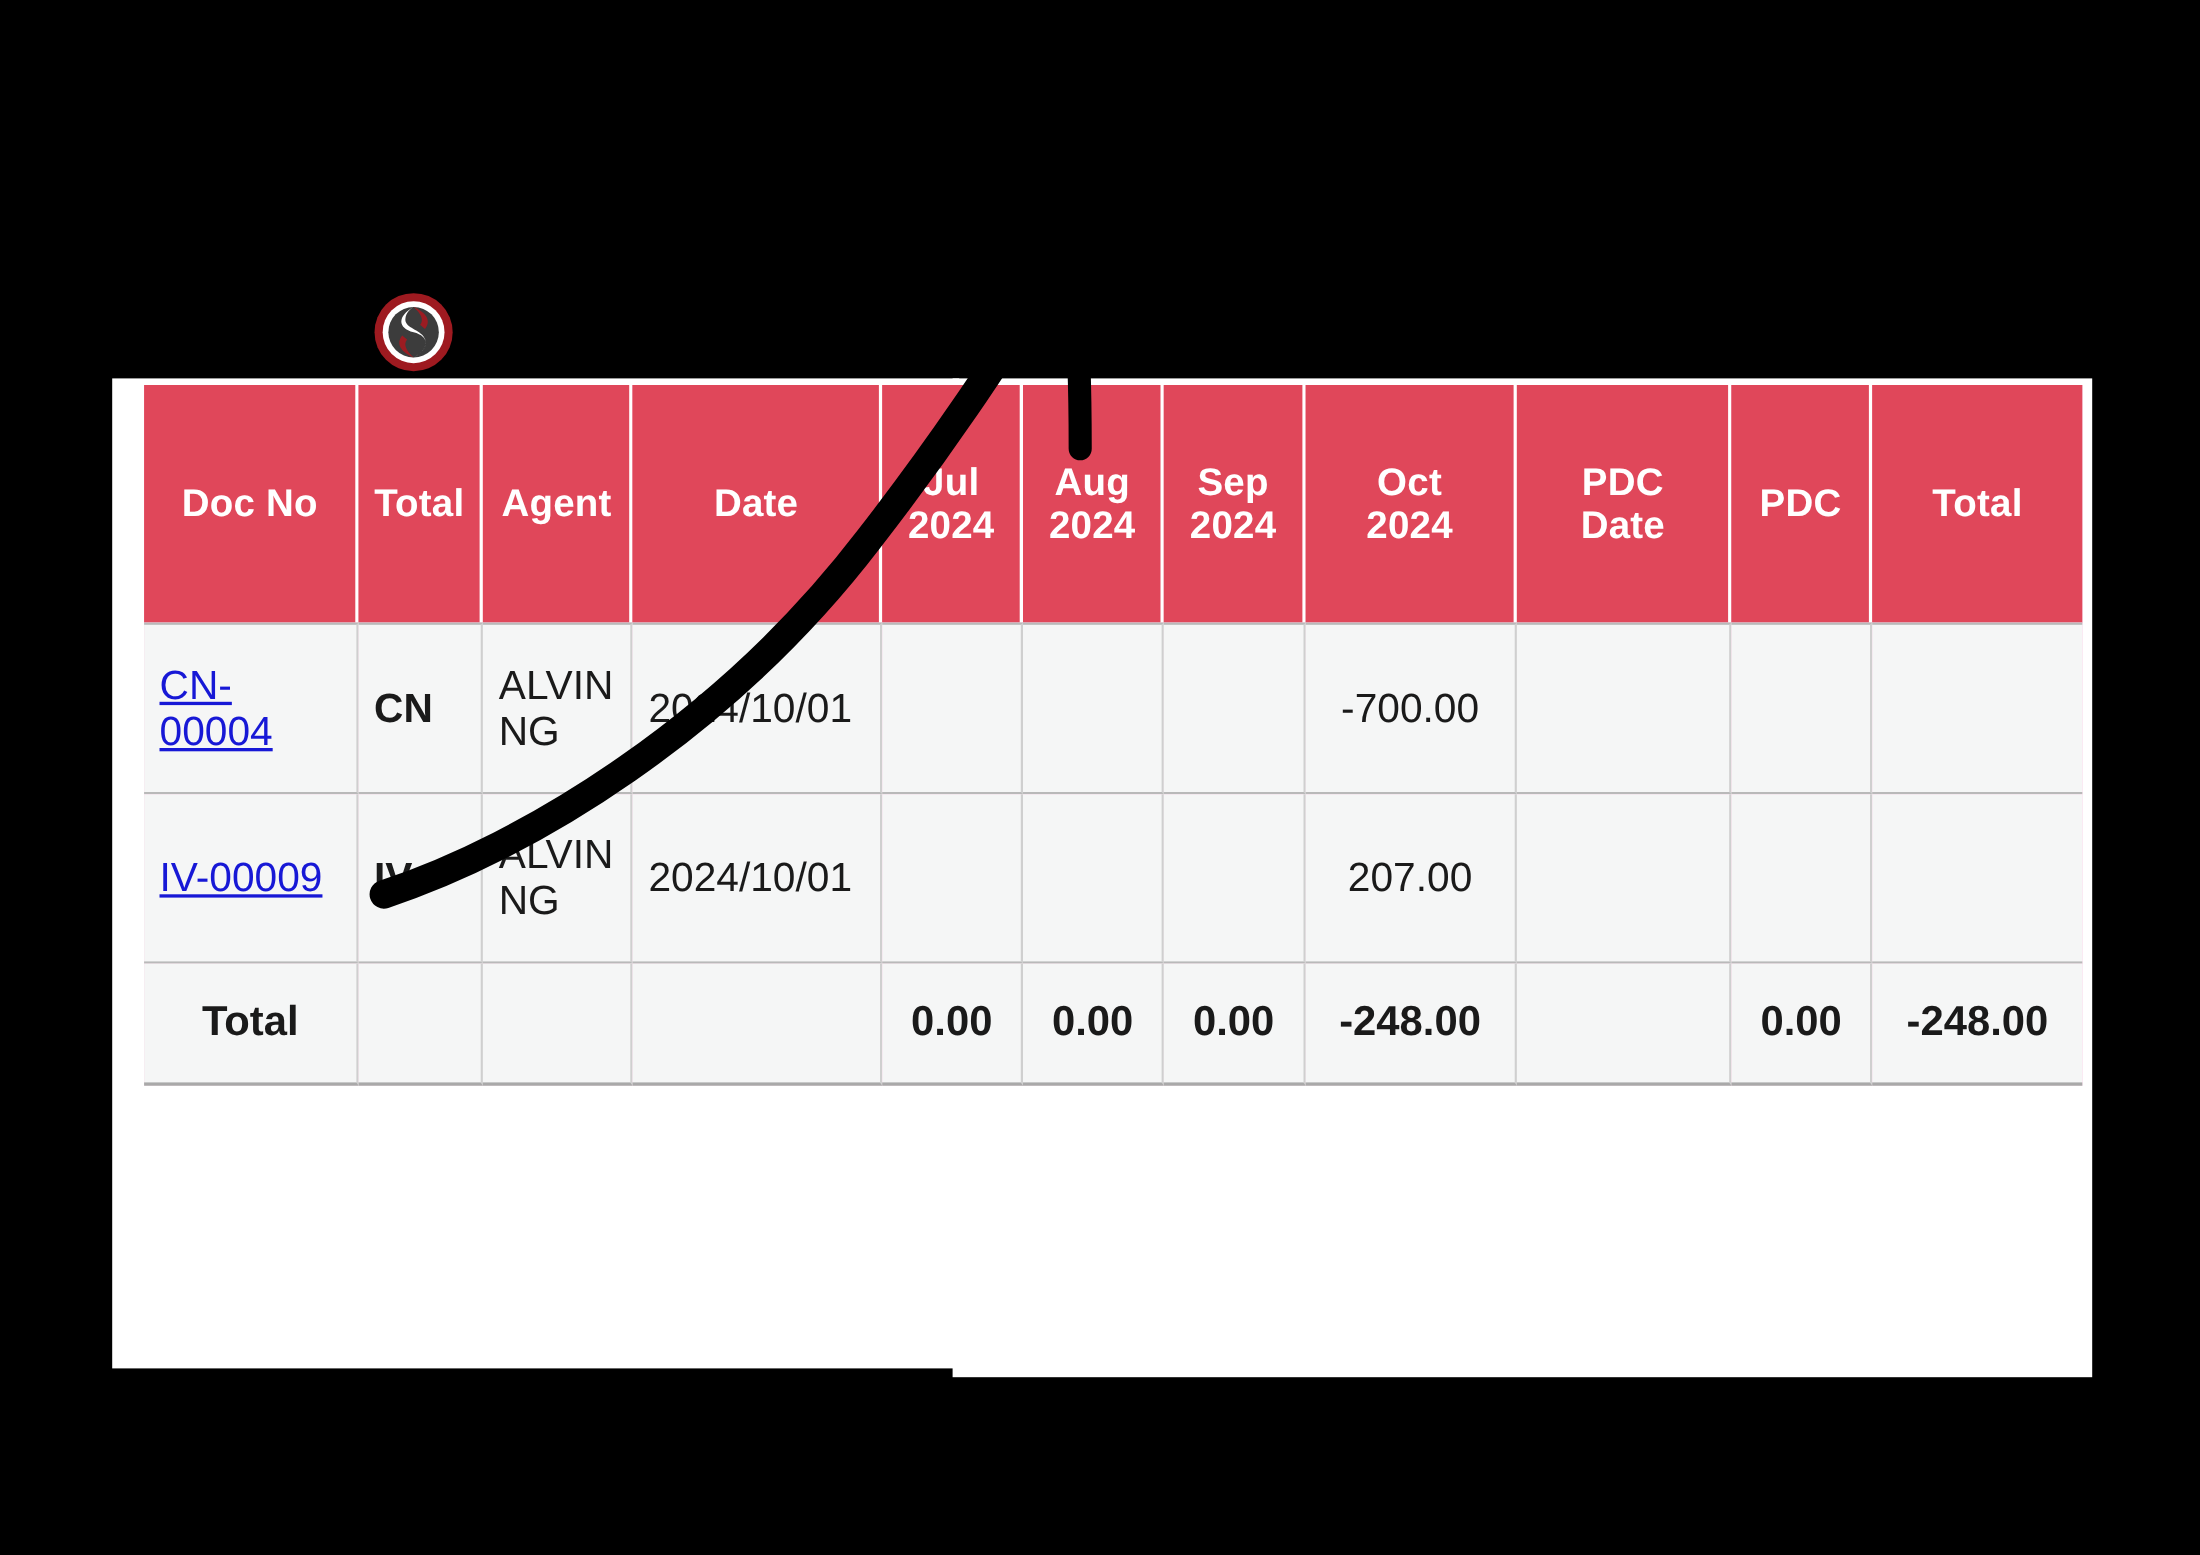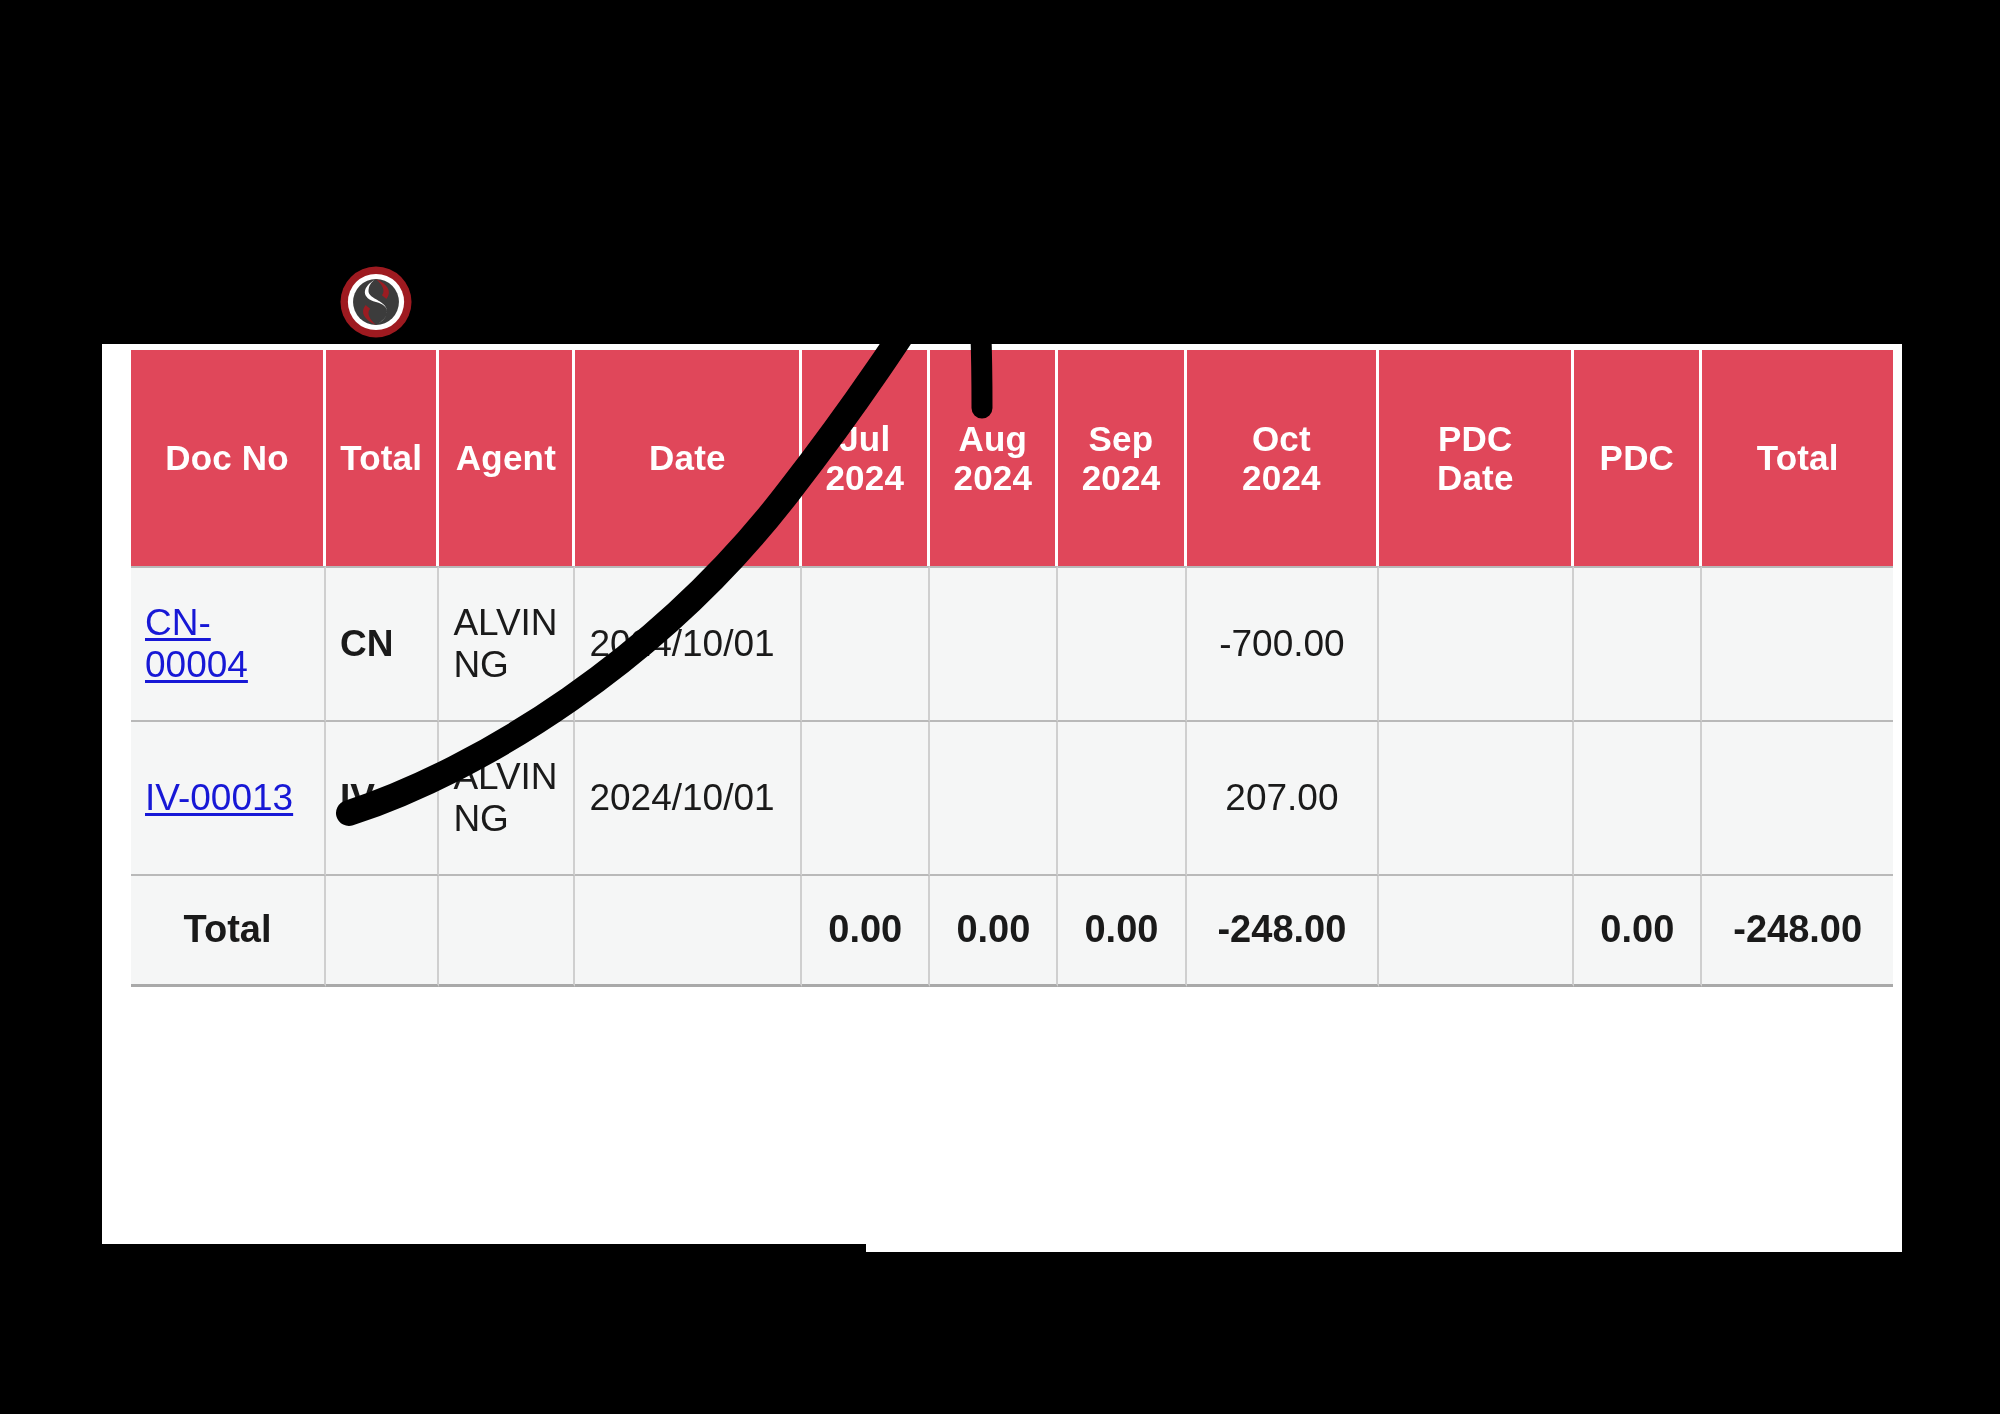--- a/index.html
+++ b/index.html
@@ -188,21 +188,21 @@
           <td class="left">2024/10/01</td>
           <td class="num"></td>
           <td class="num"></td>
           <td class="num"></td>
           <td class="num">-700.00</td>
           <td class="num"></td>
           <td class="num"></td>
           <td class="num"></td>
         </tr>
         <tr>
-          <td class="left"><a class="doclink" href="#">IV-00013</a></td>
+          <td class="left"><a class="doclink" href="#">IV-00009</a></td>
           <td class="center">IV</td>
           <td class="left">ALVIN NG</td>
           <td class="left">2024/10/01</td>
           <td class="num"></td>
           <td class="num"></td>
           <td class="num"></td>
           <td class="num">207.00</td>
           <td class="num"></td>
           <td class="num"></td>
           <td class="num"></td>

